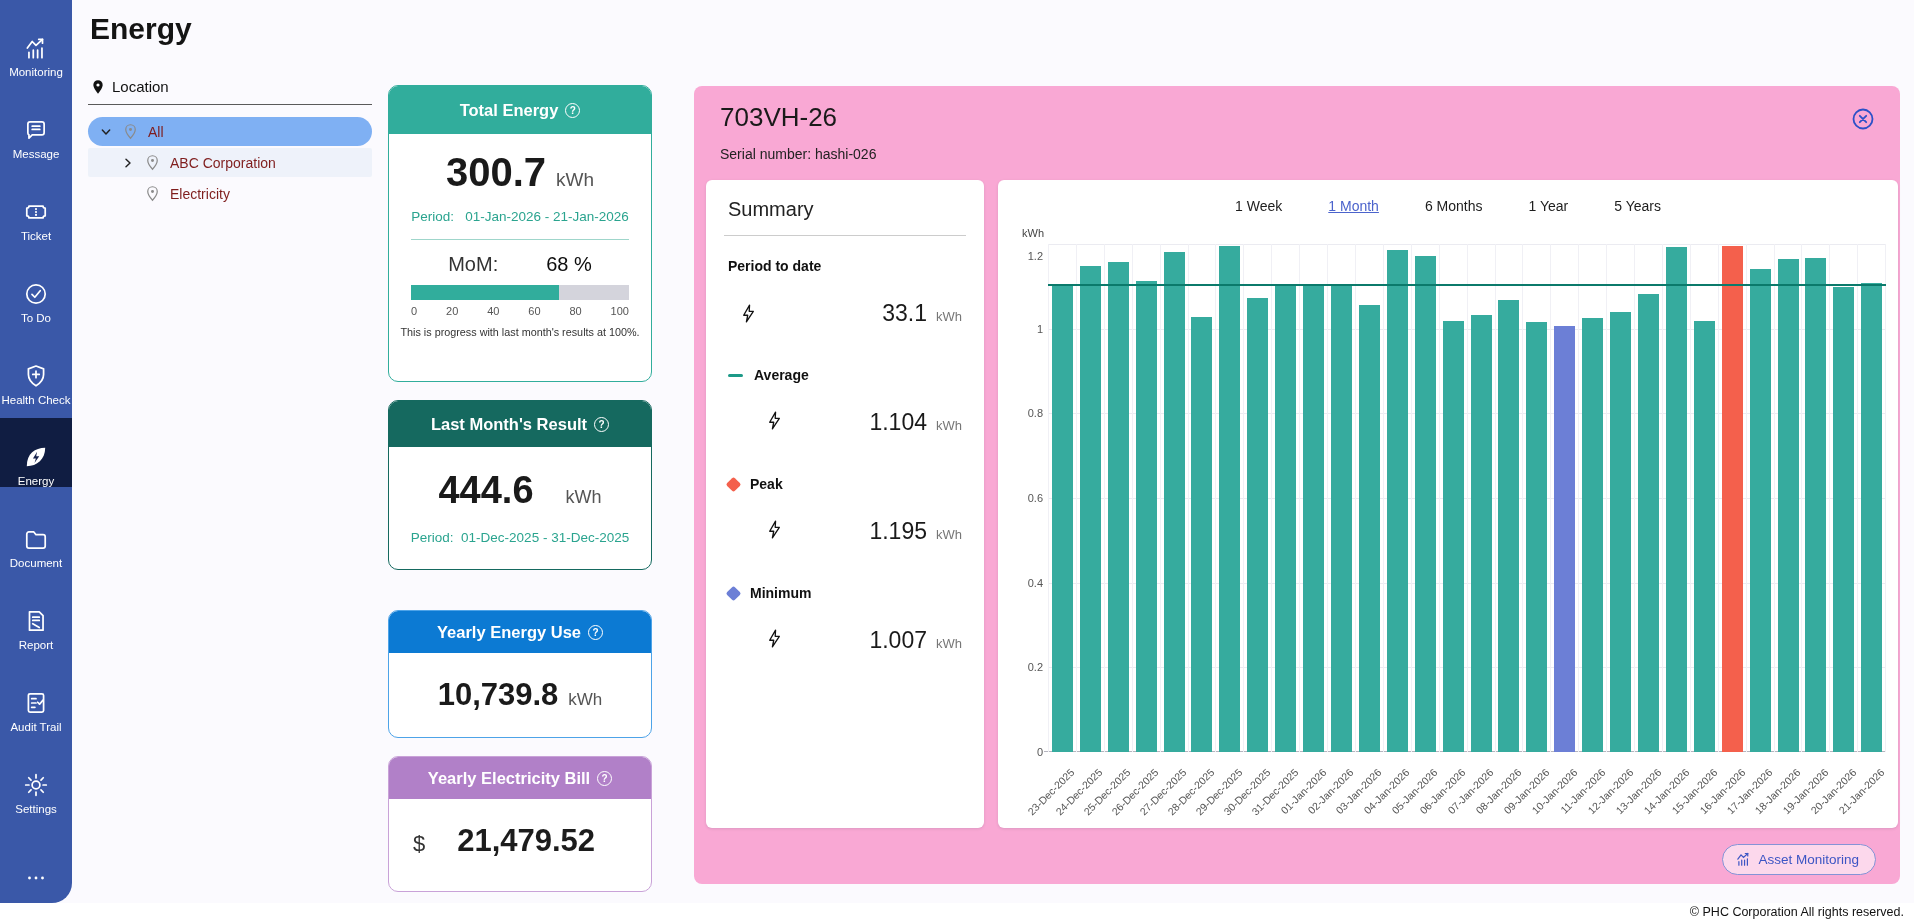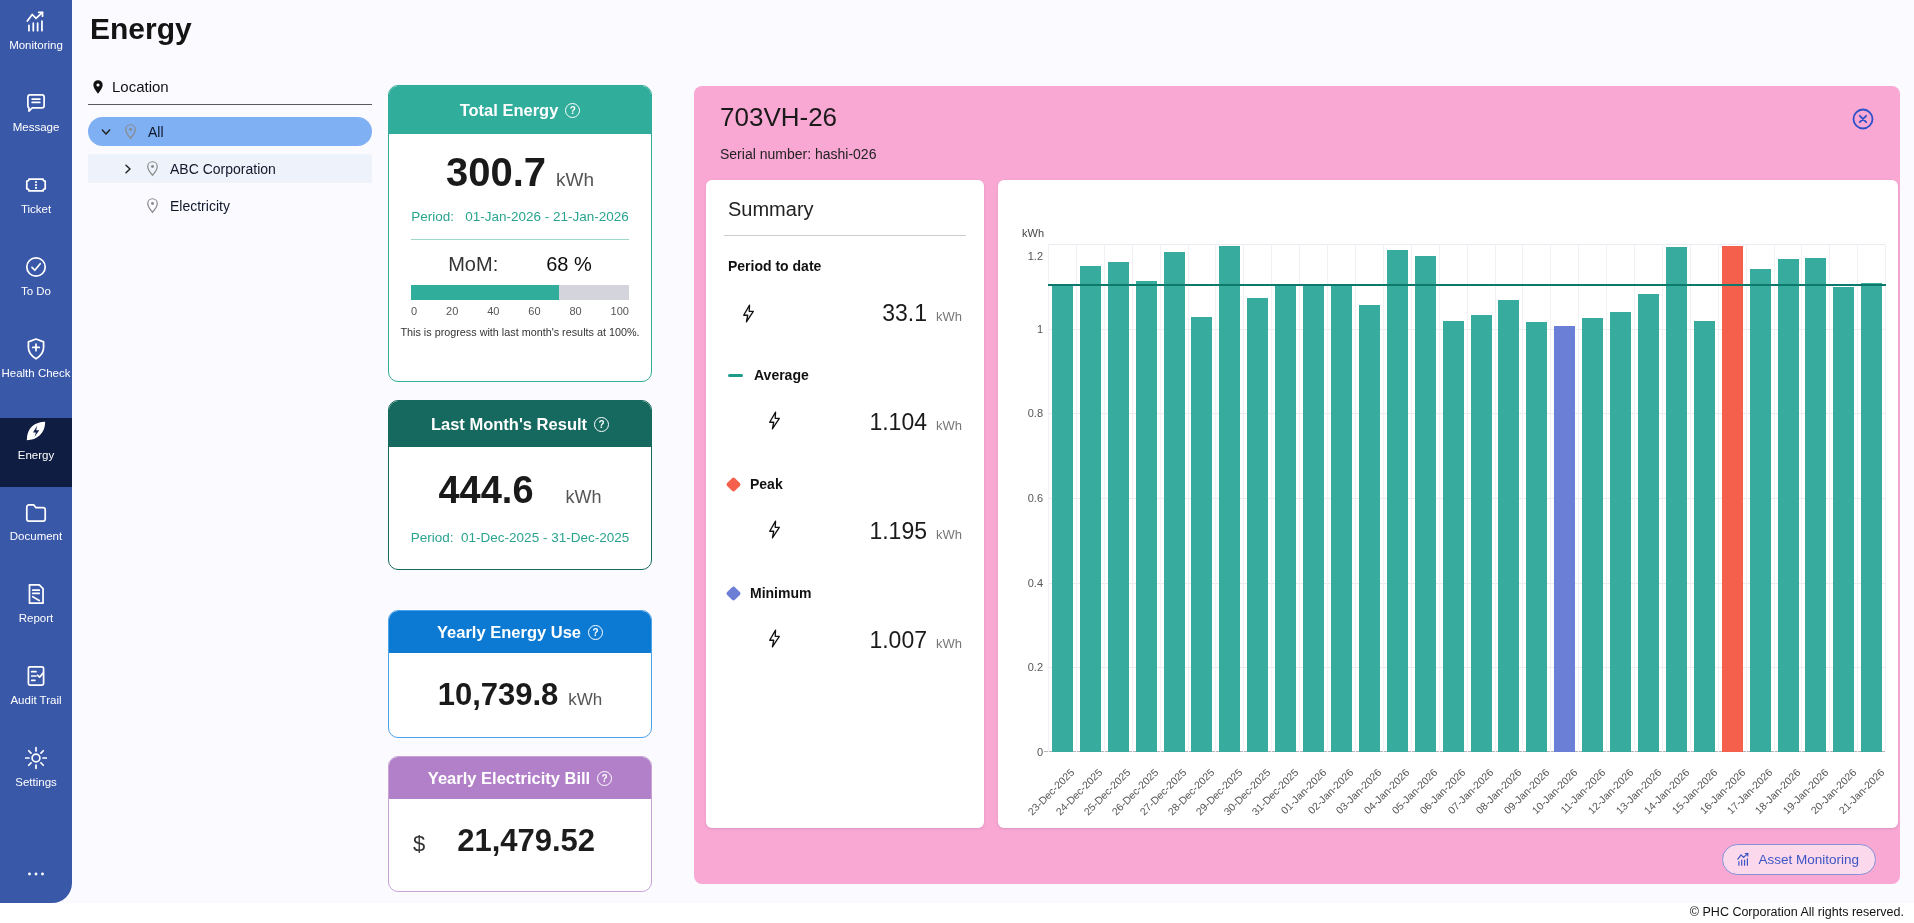--- a/index.html
+++ b/index.html
@@ -3,41 +3,41 @@
 <meta charset="utf-8">
 <style>
   * { margin:0; padding:0; box-sizing:border-box; }
   html,body { width:1914px; height:923px; overflow:hidden; }
   body { position:relative; background:#fbfafe; font-family:"Liberation Sans",sans-serif; color:#1c1c1c; }
 
   
   .sidebar { position:absolute; left:0; top:0; width:72px; height:903px; background:#3a58a8;
              border-radius:0 0 20px 0; display:flex; flex-direction:column; align-items:center; padding-top:8px; }
   .nav-item { width:72px; height:70px; margin-bottom:12px; display:flex; flex-direction:column;
-              align-items:center; justify-content:flex-start; gap:5px; color:#fff; cursor:pointer; }
+              align-items:center; justify-content:flex-end; gap:5px; color:#fff; cursor:pointer; }
   .nav-item.active { background:#101d42; }
   .nav-label { font-size:11.5px; line-height:12px; text-align:center; }
   .nav-icon svg { width:26px; height:26px; display:block; }
   .nav-item.more { height:30px; margin-top:34px; }
 
   
   .footer { position:absolute; left:0; bottom:0; width:1914px; height:20px; background:#ffffff; }
   .footer-text { position:absolute; right:10px; top:2px; font-size:12.5px; color:#111; }
 
   
   .page-title { position:absolute; left:90px; top:12px; font-size:30px; font-weight:bold; color:#141414; }
 
   
   .loc-panel { position:absolute; left:88px; top:78px; width:284px; }
   .loc-header { display:flex; align-items:center; gap:6px; font-size:15px; color:#111; padding-left:2px; }
   .loc-header svg { width:16px; height:16px; }
   .loc-divider { border-bottom:1.5px solid #5a5a5a; margin-top:9px; }
   .tree { margin-top:12px; }
-  .tree-row { height:29px; display:flex; align-items:center; font-size:14px; color:#0f172a;
-              border-radius:15px; margin-bottom:8px; cursor:pointer; }
+  .tree-row { height:29px; display:flex; align-items:center; font-size:14px; color:#7f1d1d;
+              border-radius:15px; margin-bottom:2px; cursor:pointer; }
   .tree-row.selected { background:#7fb0f3; }
   .tree-row.shaded { background:#eef2fa; border-radius:2px; }
   .tree-exp { width:16px; height:16px; margin-left:10px; display:flex; align-items:center; justify-content:center; }
   .tree-row.lvl1 .tree-exp { margin-left:32px; }
   .tree-row.lvl1.noexp .tree-exp { visibility:hidden; }
   .tree-pin { width:17px; height:17px; margin-left:8px; }
   .tree-label { margin-left:9px; }
 
   
   .cards { position:absolute; left:388px; top:85px; width:264px; }
@@ -440,20 +440,27 @@
             <span class="sum-valgrp">
               <span class="sum-val">1.007</span>
               <span class="sum-unit">kWh</span>
             </span>
           </div>
         </div>
       </div>
   </div>
 
   <div class="chart-card">
+    <div class="tabs">
+        <span class="tab">1 Week</span>
+        <span class="tab active">1 Month</span>
+        <span class="tab">6 Months</span>
+        <span class="tab">1 Year</span>
+        <span class="tab">5 Years</span>
+      </div>
     <div class="ylab">kWh</div>
     <div class="plot">
         <div class="gridline" style="top: 0px;"></div>
         <span class="ytick" style="top: 12px;">1.2</span>
         <div class="gridline" style="top: 84.6667px;"></div>
         <span class="ytick" style="top: 84.6667px;">1</span>
         <div class="gridline" style="top: 169.333px;"></div>
         <span class="ytick" style="top: 169.333px;">0.8</span>
         <div class="gridline" style="top: 254px;"></div>
         <span class="ytick" style="top: 254px;">0.6</span>

